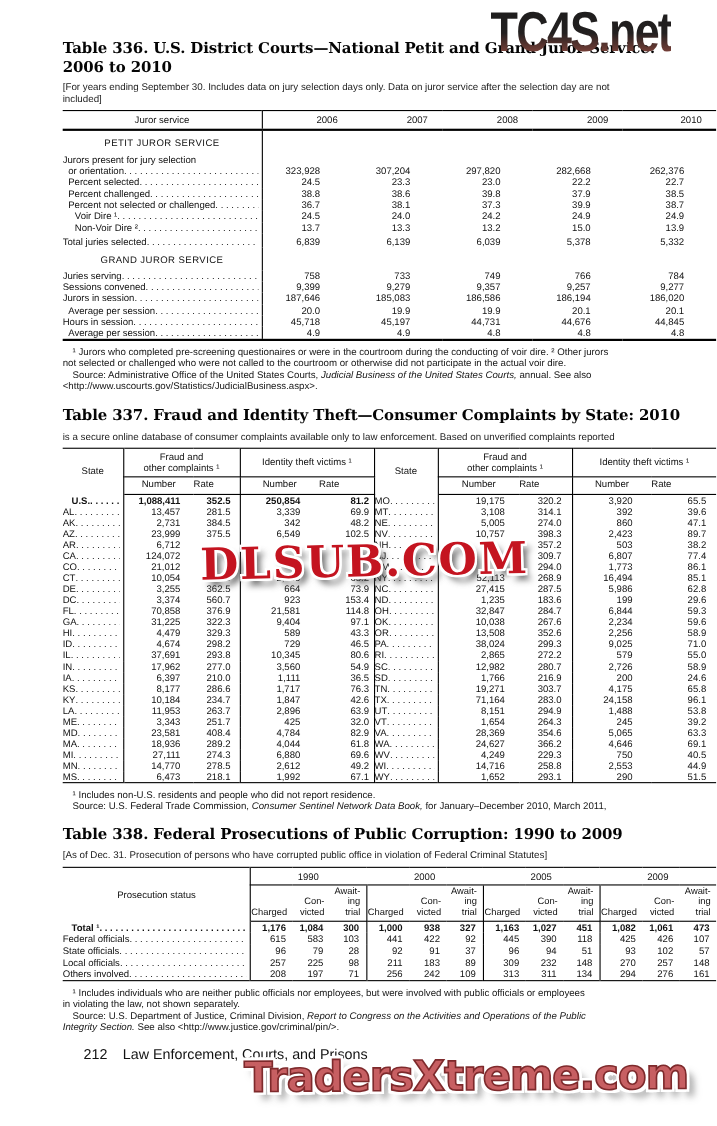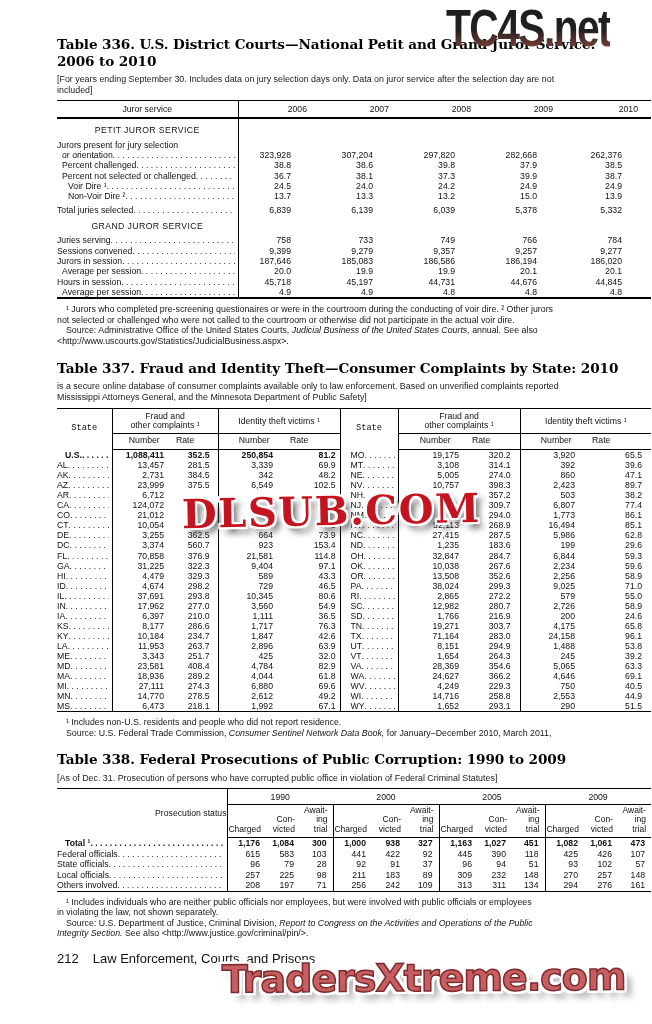--- a/index.html
+++ b/index.html
@@ -39,46 +39,46 @@
   .lbl .lt{white-space:nowrap;}
   .lbl.in1 .lt{padding-left:5px;}
   .lbl.in2 .lt{padding-left:11px;}
   .lbl.in1t .lt{padding-left:8px;}
   .ld{flex:1;overflow:hidden;white-space:nowrap;}
   .ld::before{content:" . . . . . . . . . . . . . . . . . . . . . . . . . . . . . . . . . . . . . . . . .";}
 
   
   .t337{border-top:1.5px solid #000;border-bottom:1.5px solid #000;margin-top:1px;}
   .t337 thead th{line-height:9.8px;vertical-align:middle;}
-  .t337 th.sth{font-family:Liberation Mono, monospace;}
+  .t337 th.sth{}
   .t337 th.grp{padding:3px 0 2px;border-bottom:1px solid #000;text-align:center;}
   .t337 tr.subr th{padding:2px 0 3px;border-bottom:1px solid #000;}
   .t337 th.subn{text-align:center;}
   .t337 th.subrate{text-align:left;padding-right:8px;}
   .t337 td{line-height:10.05px;}
   .t337 td.num{text-align:right;}
   .t337 td.c2{padding-right:12px;}  .t337 td.c3{padding-right:8px;}
   .t337 td.c4{padding-right:17px;}  .t337 td.c5{padding-right:4px;}
   .t337 td.c7{padding-right:13px;}  .t337 td.c8{padding-right:9px;}
   .t337 td.c9{padding-right:17px;}  .t337 td.c10{padding-right:9px;}
-  .t337 td.st6 .lbl .lt{padding-left:10px;}
+  .t337 td.st6 .lbl .lt{padding-left:0;}
 
   
   .t338{border-top:1.5px solid #000;border-bottom:1.5px solid #000;margin-top:1px;}
   .t338 thead th{vertical-align:bottom;}
-  .t338 th.stubh{vertical-align:middle;text-align:right;padding-left:1px;}
+  .t338 th.stubh{vertical-align:middle;text-align:center;padding-left:1px;}
   .t338 th.yr{text-align:center;padding:3px 0 2px;border-bottom:1px solid #000;}
   .t338 tr.subr th{text-align:right;padding:1px 5px 3px 0;line-height:9.3px;
                    font-size:8.5px;border-bottom:1px solid #000;}
   .t338 td{line-height:10.6px;}
   .t338 td.num{text-align:right;padding-right:6px;}
 
   
   .footer-line{position:absolute;left:57px;top:951px;font-size:13px;color:#121212;}
-  .footer-line .no{margin-right:14px;}
+  .footer-line .no{margin-right:14px;margin-left:19px;}
   .attrib{position:absolute;top:963px;right:14px;font-size:9.2px;color:#1a1a1a;}
 
   
   .wm{position:absolute;pointer-events:none;white-space:nowrap;}
   .wm-top{top:0px;left:446px;font-family:"Liberation Sans",sans-serif;font-weight:bold;
           font-size:51px;line-height:58px;letter-spacing:-2px;
           transform:scaleX(.80);transform-origin:left top;
           background:linear-gradient(180deg,#1c1c1c 0%,#232020 52%,#84453c 86%,#5f352f 100%);
           -webkit-background-clip:text;background-clip:text;color:transparent;z-index:9;}
   .wm-mid{left:182px;top:487px;font-family:"DejaVu Serif",serif;font-weight:bold;
@@ -148,20 +148,33 @@
             </td>
             <td class="num">323,928</td>
             <td class="num">307,204</td>
             <td class="num">297,820</td>
             <td class="num">282,668</td>
             <td class="num">262,376</td>
           </tr>
           <tr>
             <td class="stub">
               <div class="lbl in1">
+                <span class="lt">Percent selected</span>
+                <span class="ld"></span>
+              </div>
+            </td>
+            <td class="num">24.5</td>
+            <td class="num">23.3</td>
+            <td class="num">23.0</td>
+            <td class="num">22.2</td>
+            <td class="num">22.7</td>
+          </tr>
+          <tr>
+            <td class="stub">
+              <div class="lbl in1">
                 <span class="lt">Percent challenged</span>
                 <span class="ld"></span>
               </div>
             </td>
             <td class="num">38.8</td>
             <td class="num">38.6</td>
             <td class="num">39.8</td>
             <td class="num">37.9</td>
             <td class="num">38.5</td>
           </tr>
@@ -304,21 +317,20 @@
     <div class="fn">
       <div class="ln ind">¹ Jurors who completed pre-screening questionaires or were in the courtroom during the conducting of voir dire. ² Other jurors</div>
       <div class="ln">not selected or challenged who were not called to the courtroom or otherwise did not participate in the actual voir dire.</div>
       <div class="ln ind"><span>Source: Administrative Office of the United States Courts, </span><i>Judicial Business of the United States Courts,</i><span> annual. See also</span></div>
       <div class="ln">&lt;http://www.uscourts.gov/Statistics/JudicialBusiness.aspx&gt;.</div>
     </div>
 
     <div class="tbl-title" style="margin-top:14px">Table 337. Fraud and Identity Theft—Consumer Complaints by State: 2010</div>
     <div class="headnote">
       <div class="ln">is a secure online database of consumer complaints available only to law enforcement. Based on unverified complaints reported</div>
-      <div class="ln">Mississippi Attorneys General, and the Minnesota Department of Public Safety]</div>
     </div>
     <table class="t337">
       <colgroup>
           <col style="width:55px">
           <col style="width:64px">
           <col style="width:42px">
           <col style="width:72px">
           <col style="width:50px">
           <col style="width:58px">
           <col style="width:74px">

